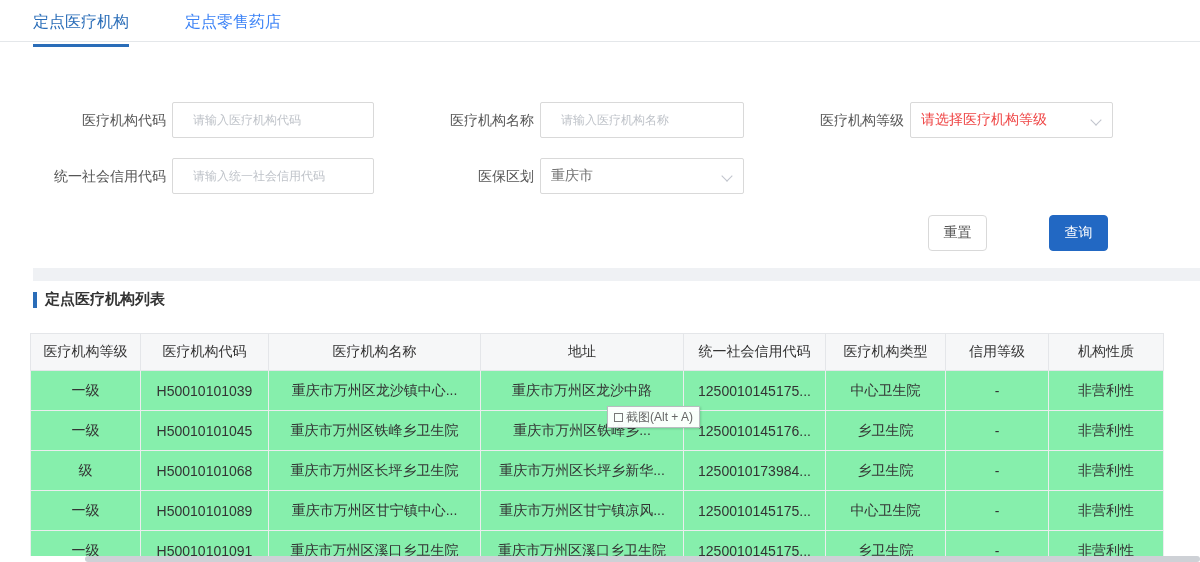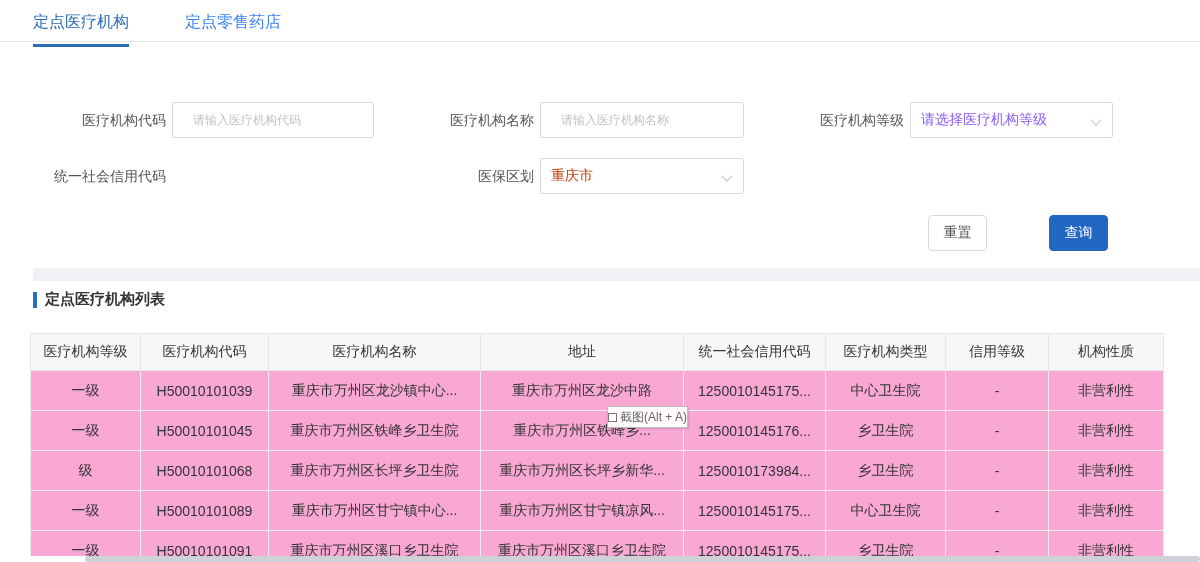--- a/index.html
+++ b/index.html
@@ -20,45 +20,45 @@
   .sec-list { top:290px; }
 
   
   .f-label { position:absolute; width:146px; font-size:14px; color:#555; text-align:right; }
   .f-input { position:absolute; height:36px; border:1px solid #d9d9d9; border-radius:2px; font-size:12px;
              color:#333; padding:0 20px; outline:none; background:#fff;
              font-family:"Liberation Sans","DejaVu Sans",sans-serif; }
   .f-input::placeholder { color:#bfc3c9; }
   .f-select { position:absolute; height:36px; border:1px solid #d9d9d9; border-radius:2px; font-size:14px;
               background:#fff; display:flex; align-items:center; padding:0 26px 0 10px; cursor:pointer; }
-  .f-select .val { color:#c2410c; }
-  .f-select .ph { color:#8b5cf6; }
+  .f-select .val { color:#737373; }
+  .f-select .ph { color:#ef4444; }
   .chev { position:absolute; right:12px; top:13px; width:8px; height:8px;
           border-right:1px solid #c0c4cc; border-bottom:1px solid #c0c4cc; transform:rotate(45deg); }
 
   
   .btn { position:absolute; top:215px; width:59px; height:36px; border-radius:4px; font-size:14px;
          display:flex; align-items:center; justify-content:center; cursor:pointer; }
   .btn-reset { left:928px; background:#fff; border:1px solid #d9d9d9; color:#555; }
   .btn-search { left:1049px; background:#2268c3; border:1px solid #2268c3; color:#ffffff;font-family:Liberation Mono, monospace; }
 
   .divider-band { position:absolute; left:33px; top:268px; width:1167px; height:13px; background:#eff1f4; }
 
   
   .tbl-wrap { position:absolute; left:30px; top:333px; width:1133px; }
   table { width:1133px; border-collapse:collapse; table-layout:fixed; font-size:14px; color:#333; }
   th { height:37px; background:#f6f7f8; font-weight:normal; color:#333;
        border:1px solid #e4e6e9; text-align:center; overflow:hidden; white-space:nowrap; }
-  td { height:40px; background:#f9a8d4; border:1px solid #ebedef; text-align:center;
+  td { height:40px; background:#86efac; border:1px solid #ebedef; text-align:center;
        overflow:hidden; white-space:nowrap; padding:0 4px; }
 
   
   .tooltip { position:absolute; left:607px; top:406px; height:22px; background:rgba(255,255,255,0.95);
              border:1px solid #b9bcc0; box-shadow:1px 1px 2px rgba(0,0,0,0.15);
-             display:flex; align-items:center; padding:0 0; font-size:12px; color:#666; z-index:5; }
+             display:flex; align-items:center; padding:0 6px; font-size:12px; color:#666; z-index:5; }
   .frame-icon { display:inline-block; width:9px; height:9px; border:1px solid #777; margin-right:3px; }
 
   
   .hscroll-track { position:absolute; left:0; top:556px; width:1200px; height:6px; background:#fff; }
   .hscroll-thumb { position:absolute; left:85px; top:0; width:1115px; height:6px; background:#ced1d6; border-radius:3px; }
 </style>
 </head>
 <body>
 
 <div class="page">
@@ -74,20 +74,21 @@
   <div class="f-label" style="left:388px; top:112px;">医疗机构名称</div>
   <input class="f-input" style="left: 540px; top: 102px; width: 204px;" placeholder="请输入医疗机构名称">
 
   <div class="f-label" style="left:758px; top:112px;">医疗机构等级</div>
   <div class="f-select" style="left:910px; top:102px; width:203px;">
     <span class="ph">请选择医疗机构等级</span>
     <span class="chev"></span>
   </div>
 
   <div class="f-label" style="left:20px; top:168px;">统一社会信用代码</div>
+  <input class="f-input" style="left: 172px; top: 158px; width: 202px;" placeholder="请输入统一社会信用代码">
 
   <div class="f-label" style="left:388px; top:168px;">医保区划</div>
   <div class="f-select" style="left:540px; top:158px; width:204px;">
     <span class="val">重庆市</span>
     <span class="chev"></span>
   </div>
 
   <div class="btn btn-reset">重置</div>
   <div class="btn btn-search">查询</div>
 

